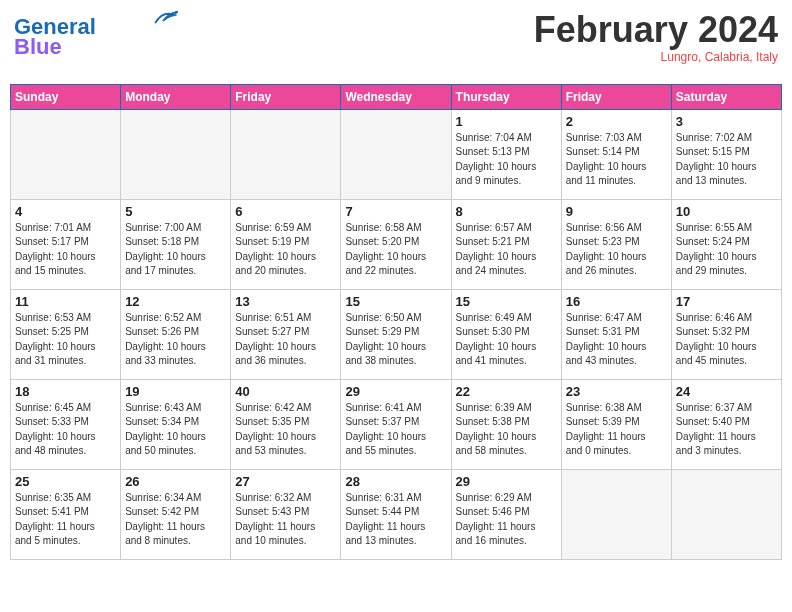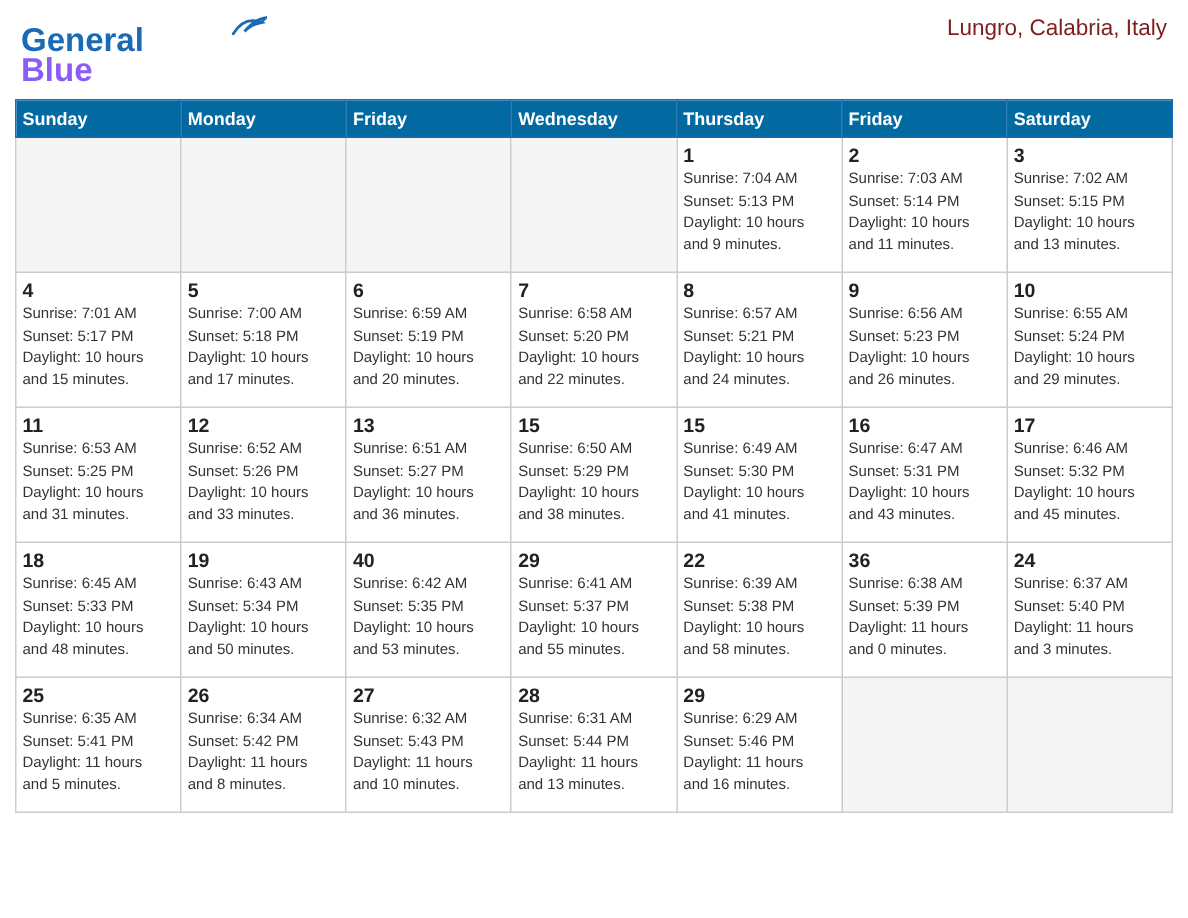--- a/index.html
+++ b/index.html
@@ -7,21 +7,21 @@
       font-family: Arial, sans-serif;
       background: #fff;
       width: 792px;
       min-height: 612px;
       padding: 10px;
     }
     .header {
       display: flex;
       justify-content: space-between;
       align-items: flex-start;
-      margin-bottom: 8px;
+      margin-bottom: 20px;
       padding: 0 4px;
     }
     .logo {
       display: flex;
       flex-direction: column;
       align-items: flex-start;
       margin-top: 6px;
     }
     .logo-text {
       font-size: 22px;
@@ -39,30 +39,30 @@
     .title-block {
       text-align: right;
     }
     .calendar-title {
       font-size: 36px;
       font-weight: bold;
       color: #333;
       line-height: 1.1;
     }
     .calendar-subtitle {
-      font-size: 15px;
-      color: #7f1d1d;
+      font-size: 12px;
+      color: #ef4444;
     }
     table {
       width: 100%;
       border-collapse: collapse;
       table-layout: fixed;
     }
     th {
-      background-color: #0369a1;
+      background-color: #ec4899;
       color: #fff;
       font-size: 12px;
       font-weight: bold;
       padding: 5px 4px;
       text-align: left;
       border: 1px solid #1a6bb5;
     }
     td {
       border: 1px solid #ccc;
       vertical-align: top;
@@ -98,20 +98,21 @@
       <svg class="logo-bird" viewBox="0 0 40 24">
         <path d="M10,18 Q20,2 35,8 Q25,10 20,16 Q28,6 38,4" stroke="#1a6bb5" stroke-width="2.5" fill="none" stroke-linecap="round"></path>
         <path d="M35,8 Q38,5 40,3" stroke="#1a6bb5" stroke-width="2" fill="none" stroke-linecap="round"></path>
       </svg>
     </div>
     <div style="display:flex; align-items:center; margin-top:-2px;">
       <span class="logo-text" style="color:#8b5cf6;">Blue</span>
     </div>
   </div>
   <div class="title-block">
+    <div class="calendar-title">February 2024</div>
     <div class="calendar-subtitle">Lungro, Calabria, Italy</div>
   </div>
 </div>
 
 <table>
   <thead>
     <tr id="header-row">
         <th>Sunday</th>
         <th>Monday</th>
         <th>Friday</th>
@@ -215,21 +216,21 @@
         </td>
         <td>
           <div class="day-num">29</div>
           <div class="day-info">Sunrise: 6:41 AM<br>Sunset: 5:37 PM<br>Daylight: 10 hours<br>and 55 minutes.</div>
         </td>
         <td>
           <div class="day-num">22</div>
           <div class="day-info">Sunrise: 6:39 AM<br>Sunset: 5:38 PM<br>Daylight: 10 hours<br>and 58 minutes.</div>
         </td>
         <td>
-          <div class="day-num">36</div>
+          <div class="day-num">23</div>
           <div class="day-info">Sunrise: 6:38 AM<br>Sunset: 5:39 PM<br>Daylight: 11 hours<br>and 0 minutes.</div>
         </td>
         <td>
           <div class="day-num">24</div>
           <div class="day-info">Sunrise: 6:37 AM<br>Sunset: 5:40 PM<br>Daylight: 11 hours<br>and 3 minutes.</div>
         </td>
       </tr>
       <tr>
         <td>
           <div class="day-num">25</div>

